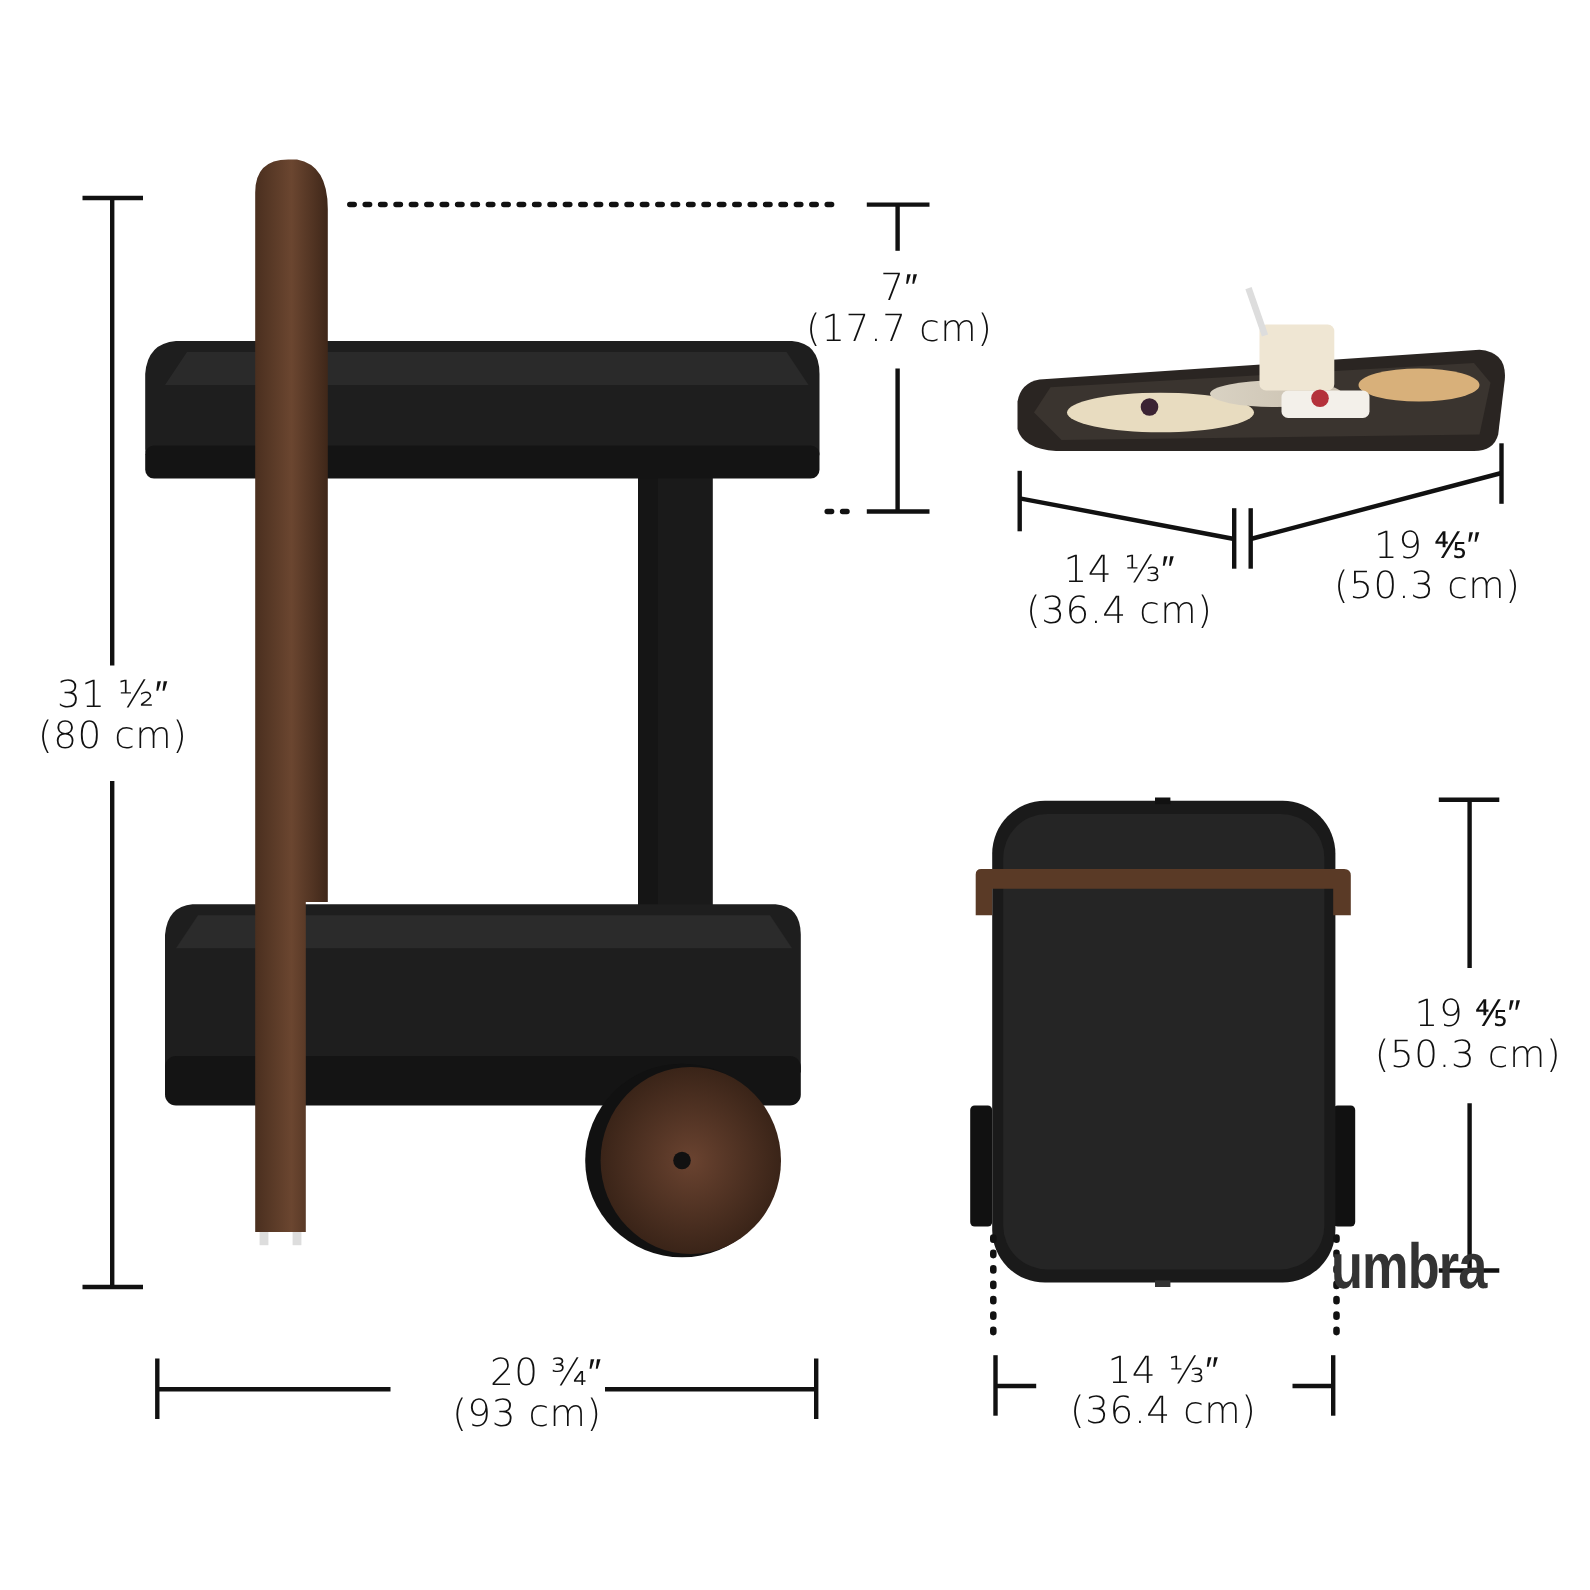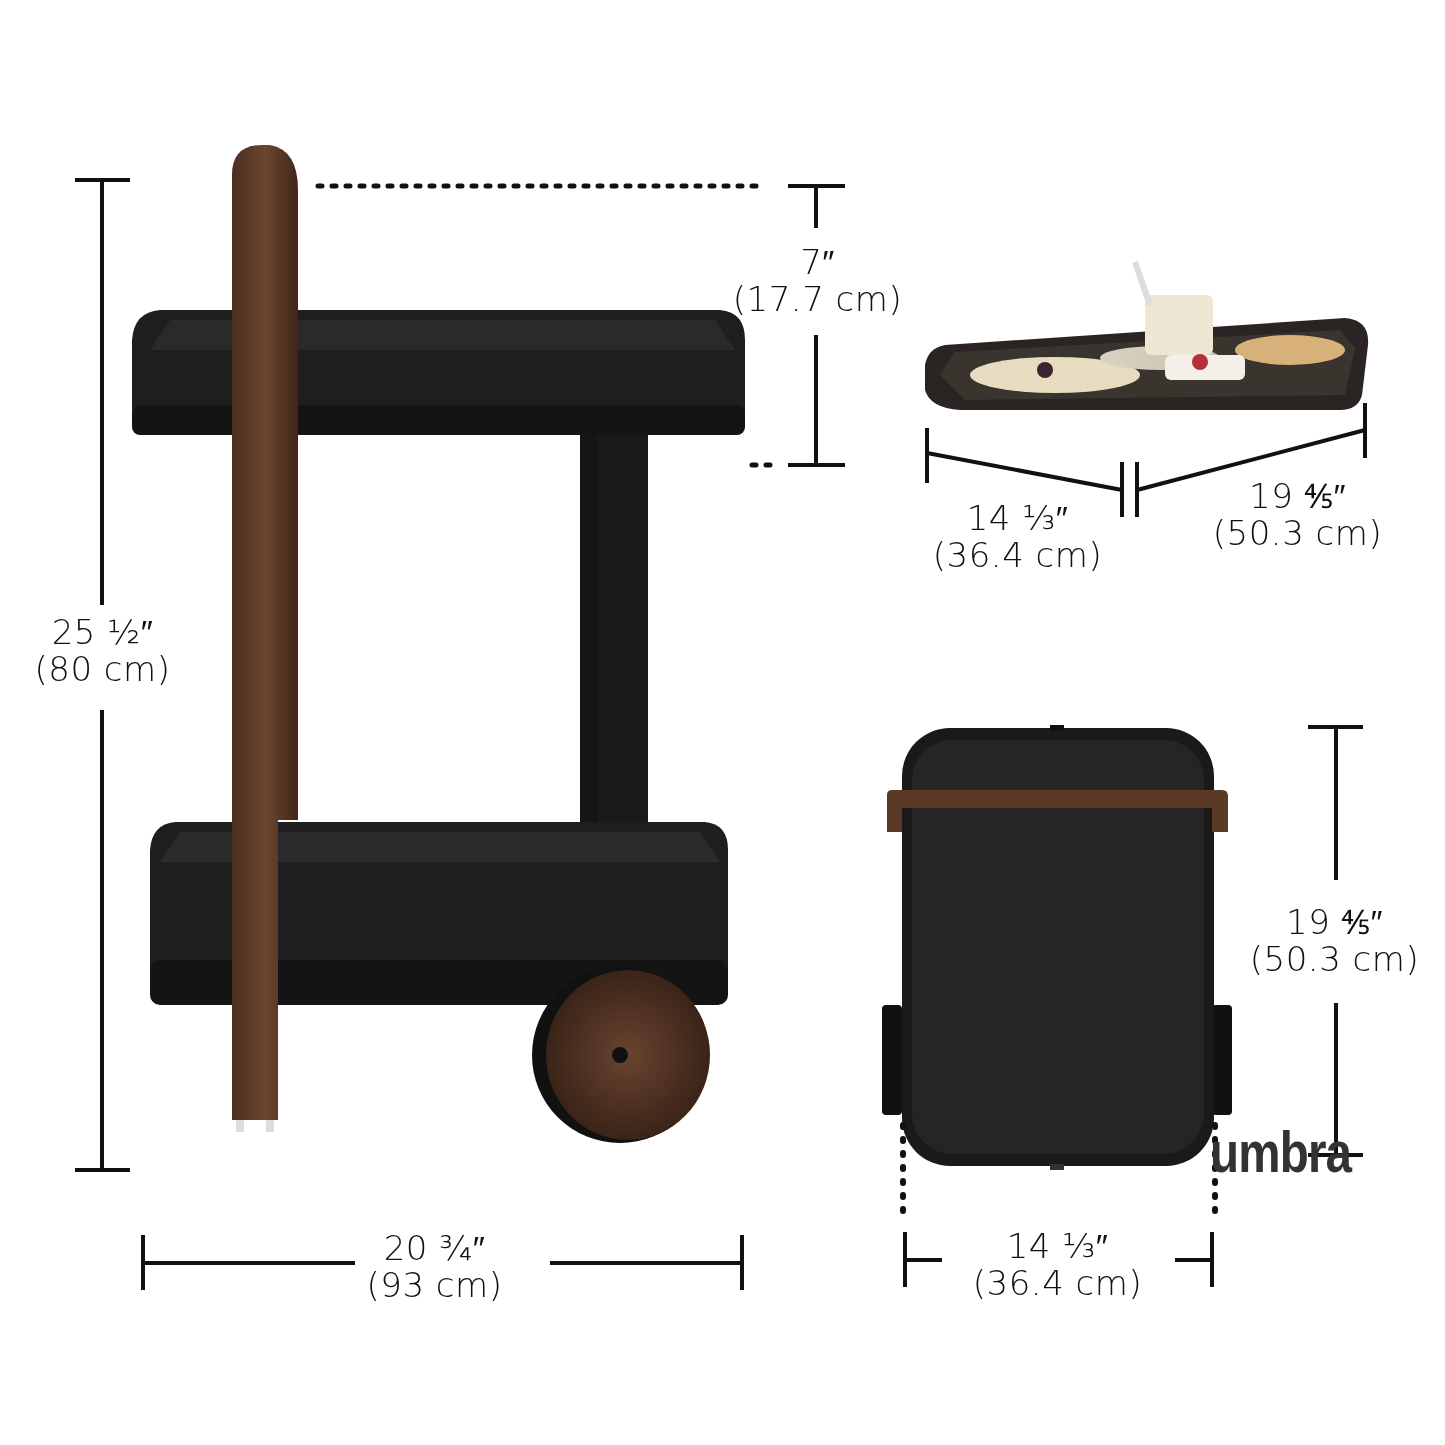--- a/index.html
+++ b/index.html
@@ -122,21 +122,21 @@
     <line x1="903" y1="1125" x2="903" y2="1212" stroke-dasharray="2 12" stroke-linecap="round" stroke-width="6"></line>
     <line x1="1215" y1="1125" x2="1215" y2="1212" stroke-dasharray="2 12" stroke-linecap="round" stroke-width="6"></line>
     <line x1="905" y1="1232" x2="905" y2="1287"></line>
     <line x1="905" y1="1260" x2="942" y2="1260"></line>
     <line x1="1175" y1="1260" x2="1212" y2="1260"></line>
     <line x1="1212" y1="1232" x2="1212" y2="1287"></line>
   </g>
 </svg>
 
 <div class="label" style="left:10px; top:614px; width:185px;">
-  <span>25 ½″</span>
+  <span>31 ½″</span>
   <span>(80 cm)</span>
 </div>
 
 <div class="label" style="left:720px; top:244px; width:195px;">
   <span>7″</span>
   <span>(17.7 cm)</span>
 </div>
 
 <div class="label" style="left:915px; top:500px; width:205px;">
   <span>14 ⅓″</span>
@@ -146,21 +146,21 @@
 <div class="label" style="left:1195px; top:478px; width:205px;">
   <span>19 ⅘″</span>
   <span>(50.3 cm)</span>
 </div>
 
 <div class="label" style="left:1232px; top:904px; width:205px;">
   <span>19 ⅘″</span>
   <span>(50.3 cm)</span>
 </div>
 
-<div class="label" style="left:337px; top:1230px; width:195px;">
+<div class="label" style="left:352px; top:1230px; width:195px;text-align:right;">
   <span>20 ¾″</span>
   <span>(93 cm)</span>
 </div>
 
 <div class="label" style="left:955px; top:1228px; width:205px;">
   <span>14 ⅓″</span>
   <span>(36.4 cm)</span>
 </div>
 
 <div class="logo">umbra</div>

